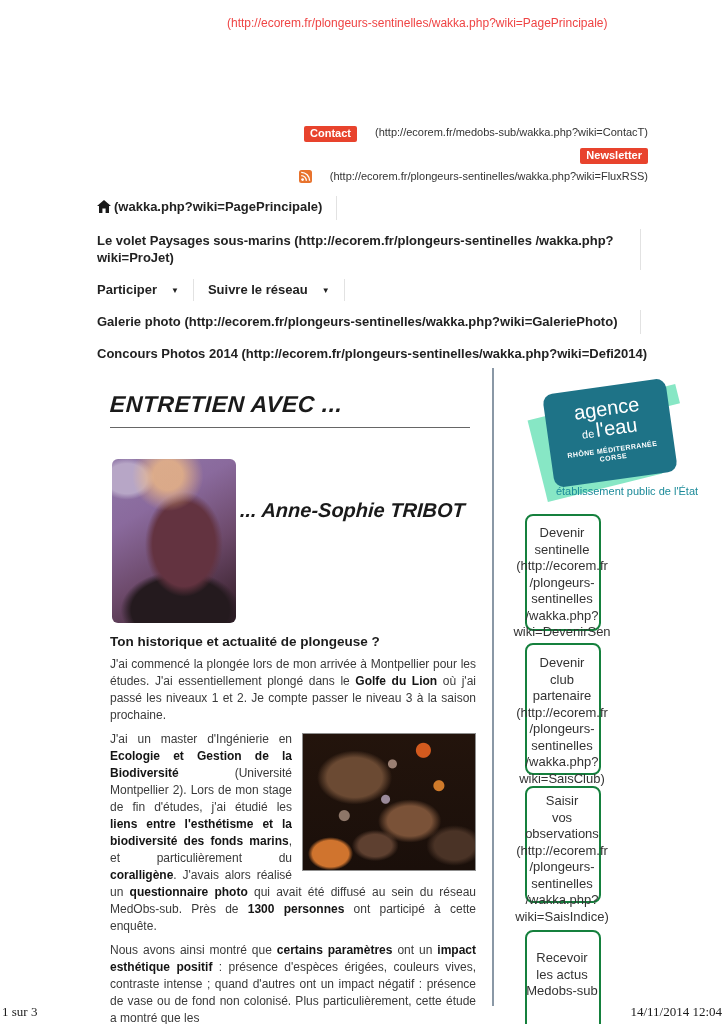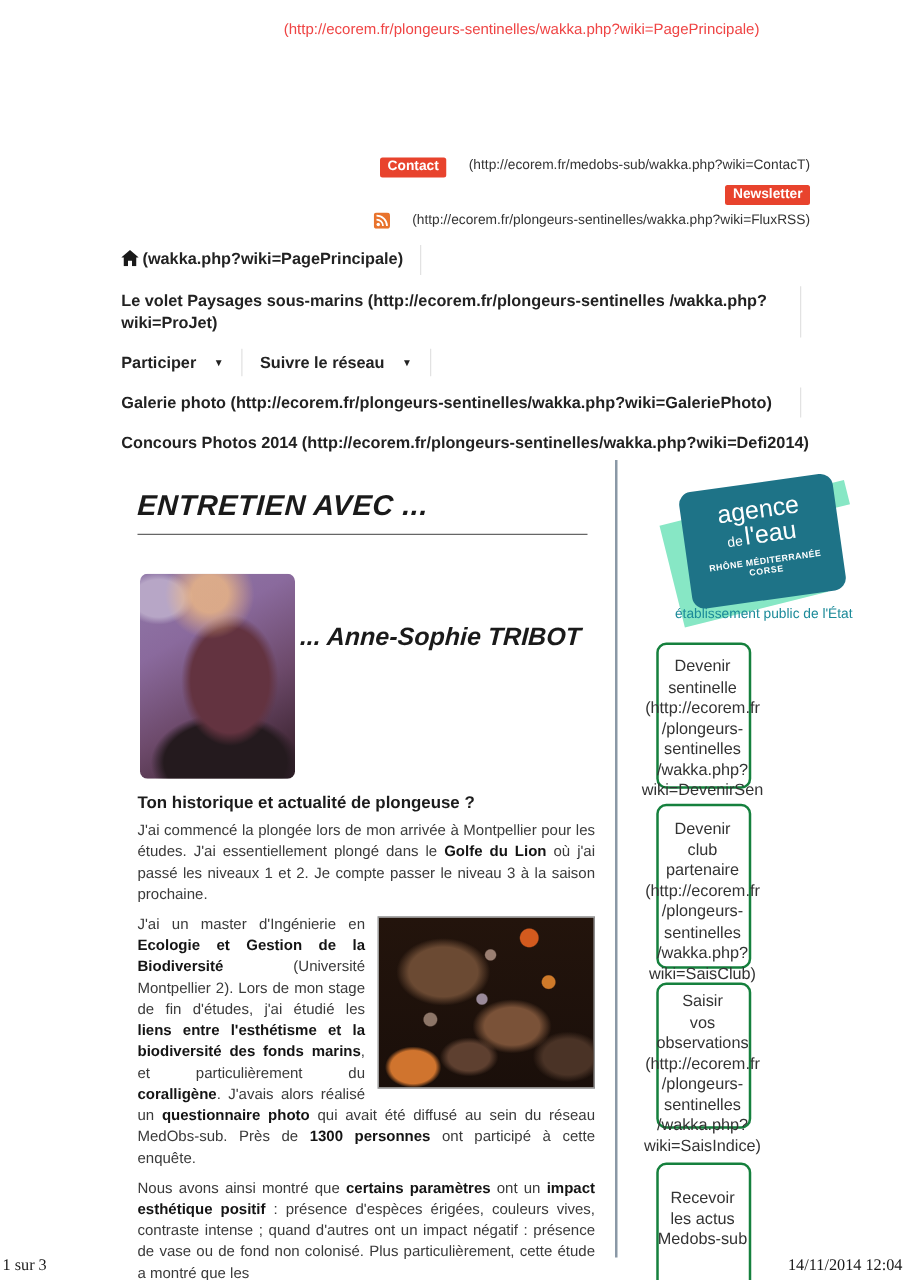--- a/index.html
+++ b/index.html
@@ -83,21 +83,21 @@
   
   .agency{position:absolute;left:520px;top:381px;width:180px;height:122px;}
   .agency-mint{position:absolute;left:16px;top:24px;width:118px;height:84px;background:#87e7c5;transform:rotate(-14deg);}
   .agency-mint2{position:absolute;left:130px;top:6px;width:28px;height:20px;background:#87e7c5;transform:rotate(-14deg);}
   .agency-card{position:absolute;left:28px;top:5px;width:124px;height:94px;background:#1e7387;border-radius:10px;transform:rotate(-8deg);color:#fff;text-align:center;}
   .ag-l1{font-size:20px;margin-top:12px;line-height:20px;}
   .ag-l2{font-size:20px;line-height:20px;}
   .ag-l2 .ag-de{font-size:11px;margin-right:2px;}
   .ag-l3{font-size:7px;font-weight:bold;letter-spacing:.4px;margin-top:5px;}
   .ag-l4{font-size:7px;font-weight:bold;letter-spacing:.6px;margin-top:1px;}
-  .agency-cap{position:absolute;left:6px;top:104px;width:170px;text-align:center;font-size:11px;color:#1b8a99;}
+  .agency-cap{position:absolute;left:22px;top:104px;width:170px;text-align:center;font-size:11px;color:#1b8a99;}
 
   .side-box{position:absolute;left:525px;width:72px;border:2px solid #15803d;border-radius:8px;background:#fff;}
   .side-text{width:124px;margin-left:-27px;text-align:center;white-space:pre-line;font-size:13px;line-height:16.5px;color:#333;}
   .sb1{top:514px;height:113px;} .sb1 .side-text{padding-top:9px;}
   .sb2{top:643px;height:128px;} .sb2 .side-text{padding-top:10px;}
   .sb3{top:786px;height:113px;} .sb3 .side-text{padding-top:5px;}
   .sb4{top:930px;height:100px;} .sb4 .side-text{padding-top:18px;}
 </style>
 </head>
 <body>

